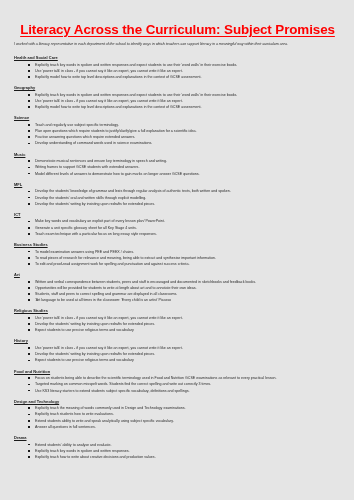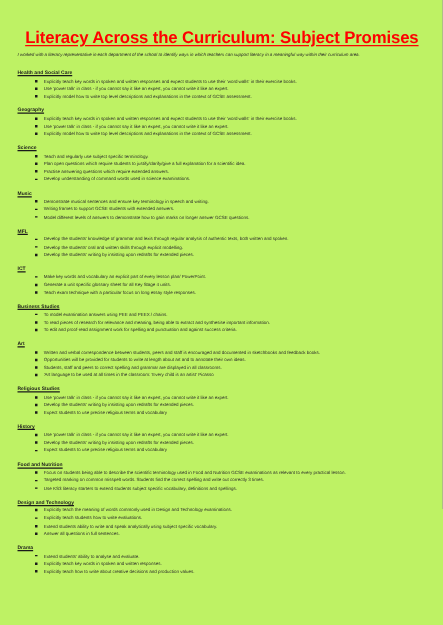--- a/index.html
+++ b/index.html
@@ -6,21 +6,21 @@
     margin: 0;
     padding: 0;
     background: #9b9b9b;
   }
   body {
     font-family: "Liberation Sans", sans-serif;
   }
   .page {
     width: 354px;
     height: 500px;
-    background: #bef264;
+    background: #e5e5e5;
     position: relative;
     overflow: hidden;
     box-sizing: border-box;
     padding: 22px 12px 8px 13px;
   }
   .doc-title {
     color: #ff0000;
     font-weight: bold;
     font-size: 13.4px;
     line-height: 1.15;

